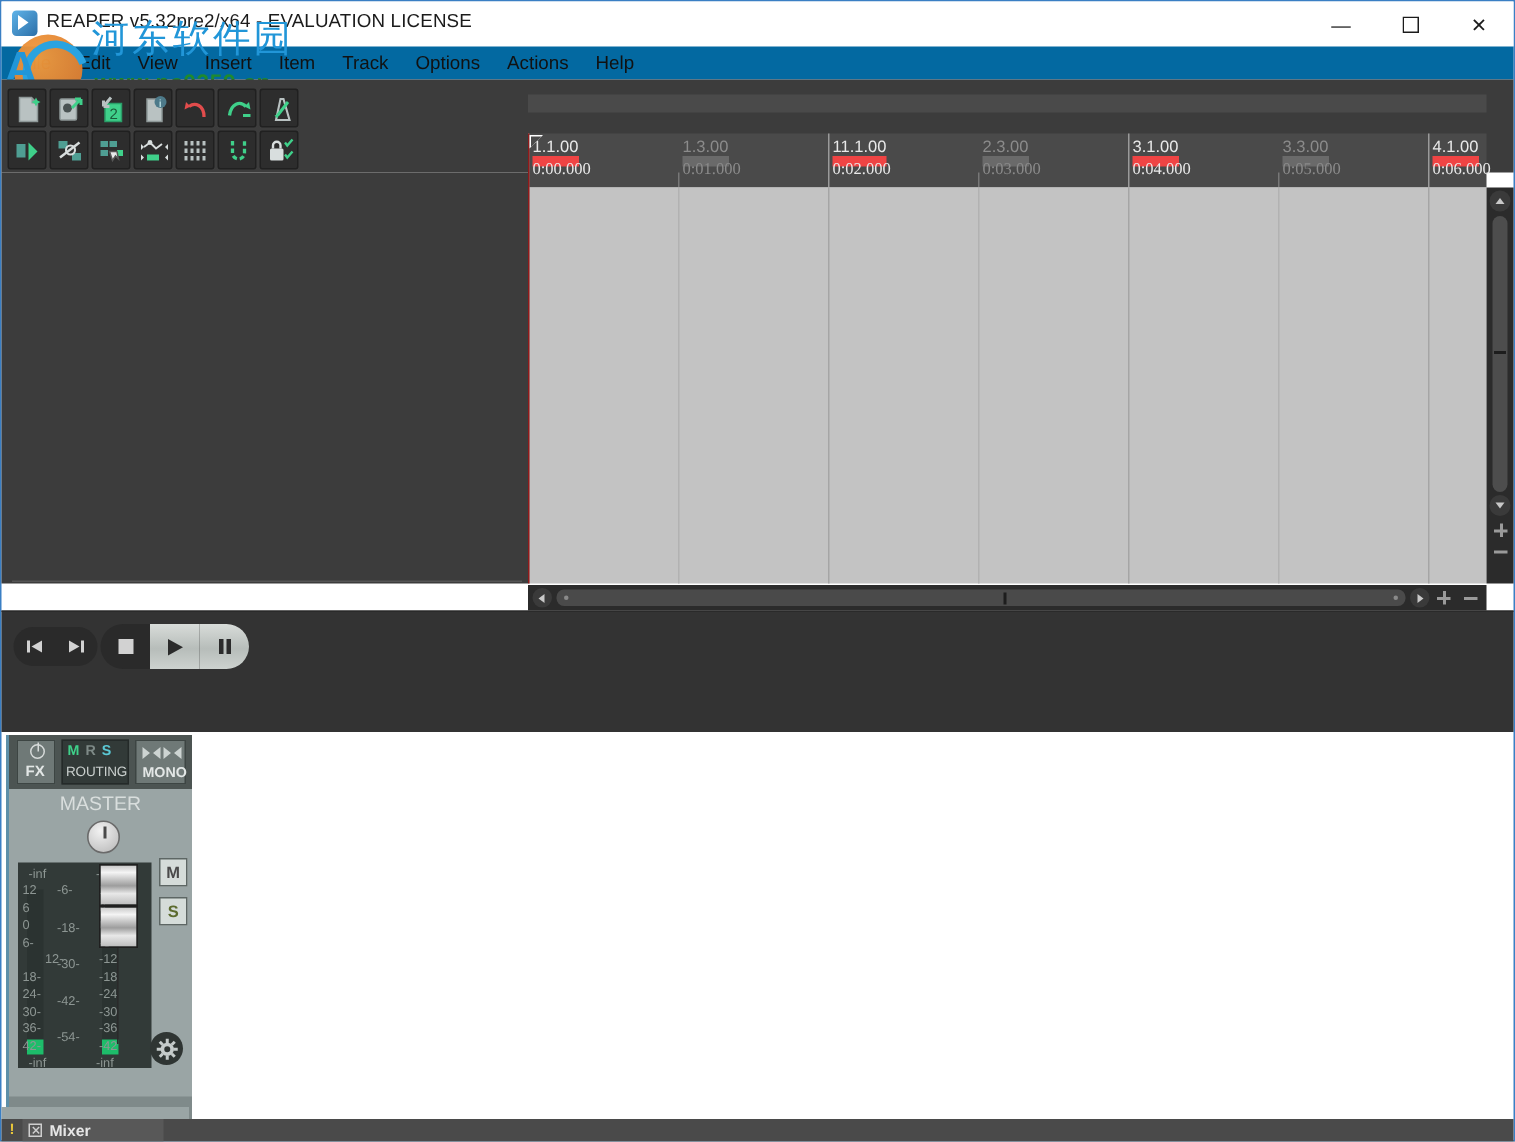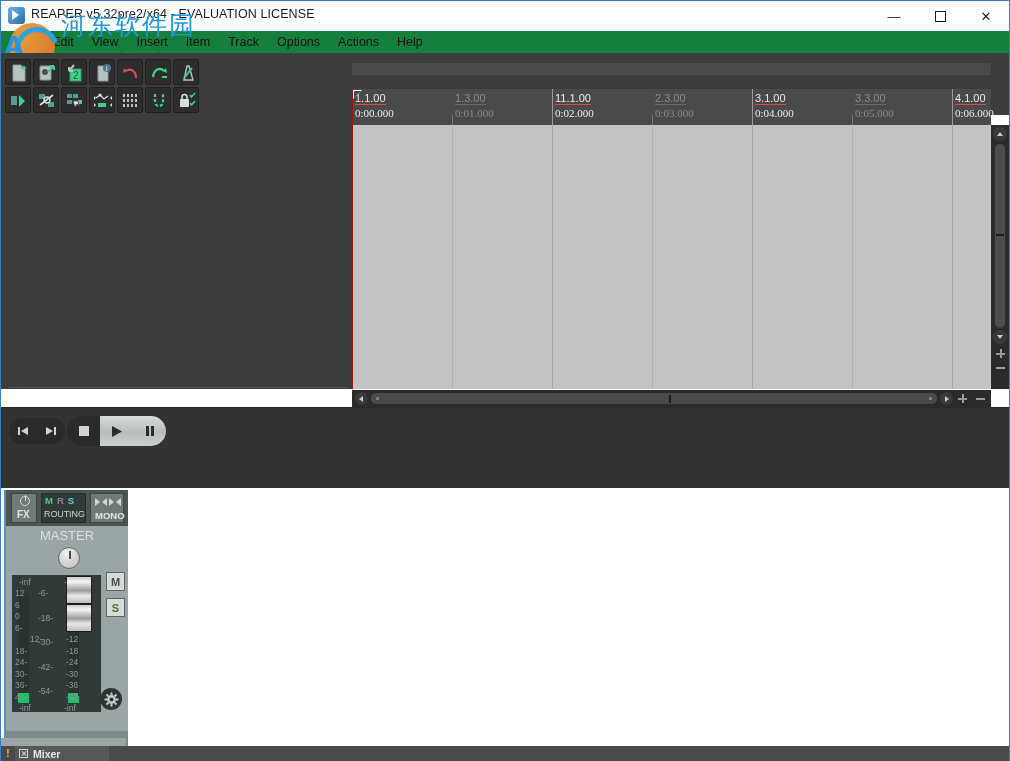--- a/index.html
+++ b/index.html
@@ -17,21 +17,21 @@
     background:linear-gradient(135deg,#5fb3e8,#2c6fa8);}
   .title-ico:after{content:"";position:absolute;left:4px;top:3px;width:0;height:0;
     border-left:7px solid #ffffff;border-top:5px solid transparent;border-bottom:5px solid transparent;}
   .title-text{position:absolute;left:30px;top:6px;font-size:12.5px;color:#1b1b1b;white-space:nowrap;letter-spacing:.1px;}
   .wbtns{position:absolute;right:0;top:0;height:30px;display:flex;}
   .wbtn{width:46px;height:30px;display:flex;align-items:center;justify-content:center;
     font-size:13px;color:#1b1b1b;cursor:default;}
   .audio-status{position:absolute;right:8px;top:33px;font-size:11.5px;color:#2a2a2a;white-space:nowrap;}
 
   
-  .menubar{position:absolute;left:0;top:30px;width:1008px;height:22px;background:#15803d;display:flex;align-items:center;padding-left:4px;box-sizing:border-box;}
+  .menubar{position:absolute;left:0;top:30px;width:1008px;height:22px;background:#0369a1;display:flex;align-items:center;padding-left:4px;box-sizing:border-box;}
   .menu-item{font-size:12.5px;color:#111;padding:2px 9px;cursor:default;white-space:nowrap;}
 
   
   .wm{position:absolute;pointer-events:none;user-select:none;}
   .wm1{left:8px;top:22px;width:46px;height:46px;border-radius:50%;
     background:radial-gradient(circle at 35% 35%,#f29b3c,#d9742a);opacity:.95;}
   .wm1b{left:14px;top:26px;width:34px;height:34px;border-radius:50%;
     border:5px solid #2aa3e0;border-right-color:transparent;transform:rotate(25deg);}
   .wm-txt{left:60px;top:8px;font-size:25px;font-weight:normal;color:#2196d8;letter-spacing:2px;}
   .wm-url{left:62px;top:46px;font-size:15px;font-weight:bold;color:#1f8a2e;letter-spacing:.5px;}
@@ -46,21 +46,21 @@
     position:relative;cursor:default;box-sizing:border-box;}
   .tb-btn svg{position:absolute;left:3px;top:3px;}
   .tcp-divline{position:absolute;left:7px;top:386px;width:340px;height:1px;background:#555;}
   .arr-left-bg{position:absolute;left:0;top:114px;width:351px;height:274px;background:#3c3c3c;}
 
   
   .ruler{position:absolute;left:351px;top:88px;width:639px;height:36px;background:#4a4a4a;}
   .ruler-top{position:absolute;left:351px;top:62px;width:639px;height:12px;background:#4a4a4a;border-radius:0;}
   .rmark{position:absolute;top:0;height:36px;}
   .rmark .bar{font-size:11px;color:#e9e9e9;position:absolute;top:3px;left:3px;white-space:nowrap;
-    border-bottom:1px solid #ef4444;padding-bottom:0px;}
+    border-bottom:7px solid #ef4444;padding-bottom:0px;}
   .rmark .tm{font-size:11px;color:#e9e9e9;position:absolute;top:18px;left:3px;white-space:nowrap;font-family:Liberation Serif, serif;}
   .rmark.dim .bar{color:#8b8b8b;border-bottom-color:#6a6a6a;}
   .rmark.dim .tm{color:#8b8b8b;}
   .rmark .tick{position:absolute;left:0;top:0;width:1px;height:36px;background:#9a9a9a;}
   .rmark.dim .tick{height:10px;top:26px;background:#777;}
 
   
   .arrange{position:absolute;left:351px;top:124px;width:639px;height:264px;background:#c3c3c3;}
   .grid-line{position:absolute;top:0;width:1px;height:264px;background:#b2b2b2;}
   .grid-line.major{background:#a5a5a5;}

